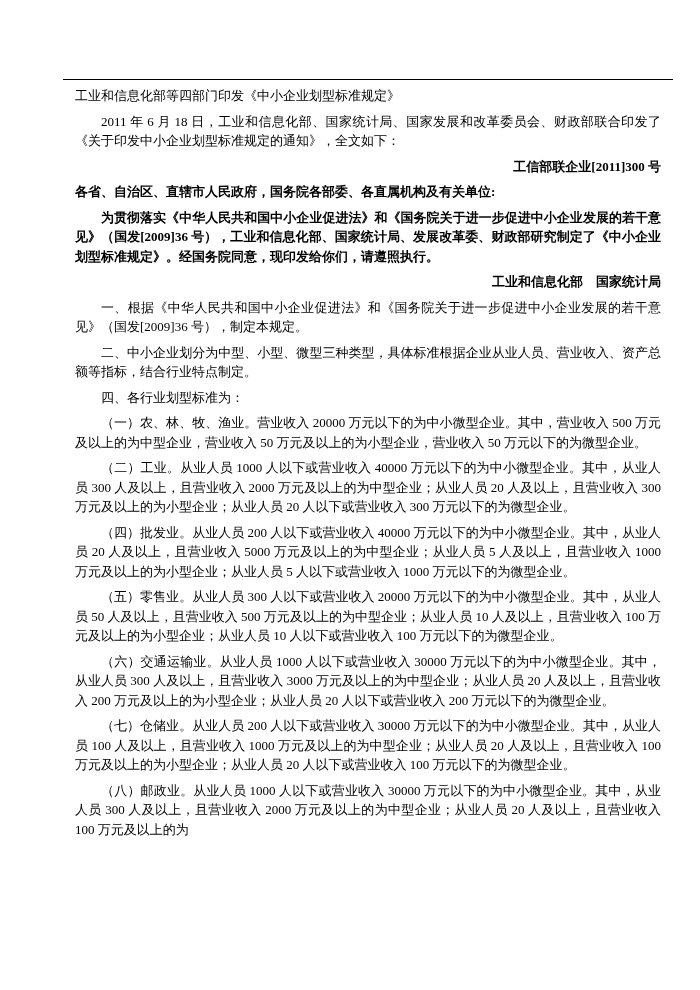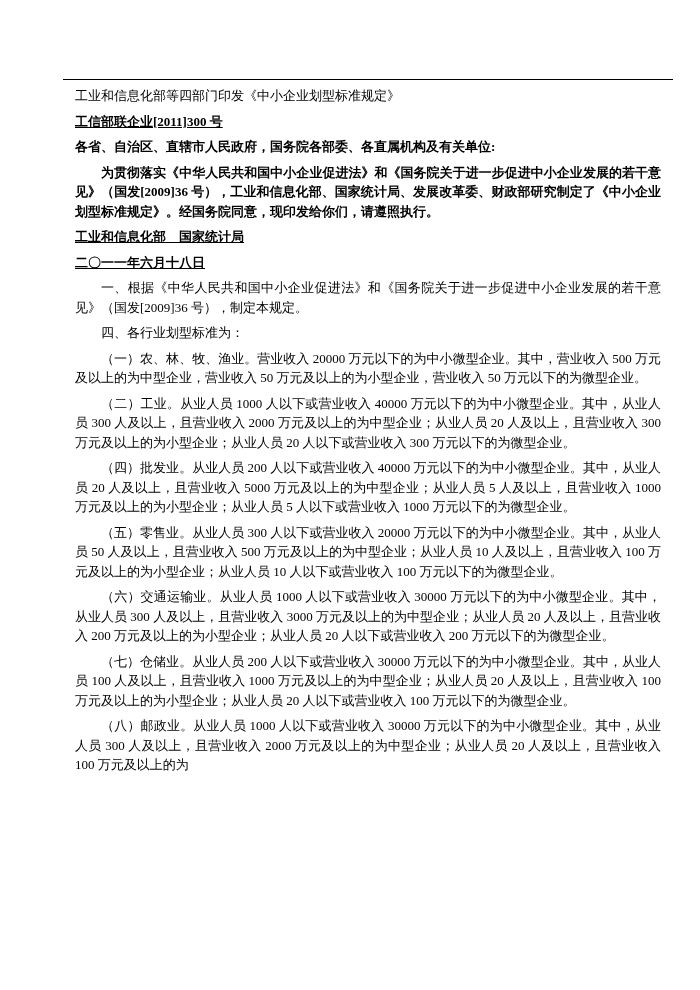--- a/index.html
+++ b/index.html
@@ -23,41 +23,41 @@
   .content {
     padding: 0 45px;
   }
   .para {
     text-align: justify;
   }
   .para.indent {
     text-indent: 26px;
   }
   .para.center {
-    text-align: left;
+    text-align: right;
     text-indent: 0;
-    text-decoration: underline;
   }
   .para.bold {
     font-weight: bold;
   }
 </style>
 </head>
 <body>
 
 <div class="page">
   <div class="top-rule"></div>
   <div class="content">
     <p class="para">工业和信息化部等四部门印发《中小企业划型标准规定》</p>
+    <p class="para indent">2011 年 6 月 18 日，工业和信息化部、国家统计局、国家发展和改革委员会、财政部联合印发了《关于印发中小企业划型标准规定的通知》，全文如下：</p>
     <p class="para center bold">工信部联企业[2011]300 号</p>
     <p class="para bold">各省、自治区、直辖市人民政府，国务院各部委、各直属机构及有关单位:</p>
     <p class="para indent bold">为贯彻落实《中华人民共和国中小企业促进法》和《国务院关于进一步促进中小企业发展的若干意见》（国发[2009]36 号），工业和信息化部、国家统计局、发展改革委、财政部研究制定了《中小企业划型标准规定》。经国务院同意，现印发给你们，请遵照执行。</p>
     <p class="para center bold">工业和信息化部　国家统计局</p>
-    <p class="para center bold">二〇一一年六月十八日</p>
     <p class="para indent">一、根据《中华人民共和国中小企业促进法》和《国务院关于进一步促进中小企业发展的若干意见》（国发[2009]36 号），制定本规定。</p>
+    <p class="para indent">二、中小企业划分为中型、小型、微型三种类型，具体标准根据企业从业人员、营业收入、资产总额等指标，结合行业特点制定。</p>
     <p class="para indent">四、各行业划型标准为：</p>
     <p class="para indent">（一）农、林、牧、渔业。营业收入 20000 万元以下的为中小微型企业。其中，营业收入 500 万元及以上的为中型企业，营业收入 50 万元及以上的为小型企业，营业收入 50 万元以下的为微型企业。</p>
     <p class="para indent">（二）工业。从业人员 1000 人以下或营业收入 40000 万元以下的为中小微型企业。其中，从业人员 300 人及以上，且营业收入 2000 万元及以上的为中型企业；从业人员 20 人及以上，且营业收入 300 万元及以上的为小型企业；从业人员 20 人以下或营业收入 300 万元以下的为微型企业。</p>
     <p class="para indent">（四）批发业。从业人员 200 人以下或营业收入 40000 万元以下的为中小微型企业。其中，从业人员 20 人及以上，且营业收入 5000 万元及以上的为中型企业；从业人员 5 人及以上，且营业收入 1000 万元及以上的为小型企业；从业人员 5 人以下或营业收入 1000 万元以下的为微型企业。</p>
     <p class="para indent">（五）零售业。从业人员 300 人以下或营业收入 20000 万元以下的为中小微型企业。其中，从业人员 50 人及以上，且营业收入 500 万元及以上的为中型企业；从业人员 10 人及以上，且营业收入 100 万元及以上的为小型企业；从业人员 10 人以下或营业收入 100 万元以下的为微型企业。</p>
     <p class="para indent">（六）交通运输业。从业人员 1000 人以下或营业收入 30000 万元以下的为中小微型企业。其中，从业人员 300 人及以上，且营业收入 3000 万元及以上的为中型企业；从业人员 20 人及以上，且营业收入 200 万元及以上的为小型企业；从业人员 20 人以下或营业收入 200 万元以下的为微型企业。</p>
     <p class="para indent">（七）仓储业。从业人员 200 人以下或营业收入 30000 万元以下的为中小微型企业。其中，从业人员 100 人及以上，且营业收入 1000 万元及以上的为中型企业；从业人员 20 人及以上，且营业收入 100 万元及以上的为小型企业；从业人员 20 人以下或营业收入 100 万元以下的为微型企业。</p>
     <p class="para indent">（八）邮政业。从业人员 1000 人以下或营业收入 30000 万元以下的为中小微型企业。其中，从业人员 300 人及以上，且营业收入 2000 万元及以上的为中型企业；从业人员 20 人及以上，且营业收入 100 万元及以上的为</p>
   </div>
 </div>

